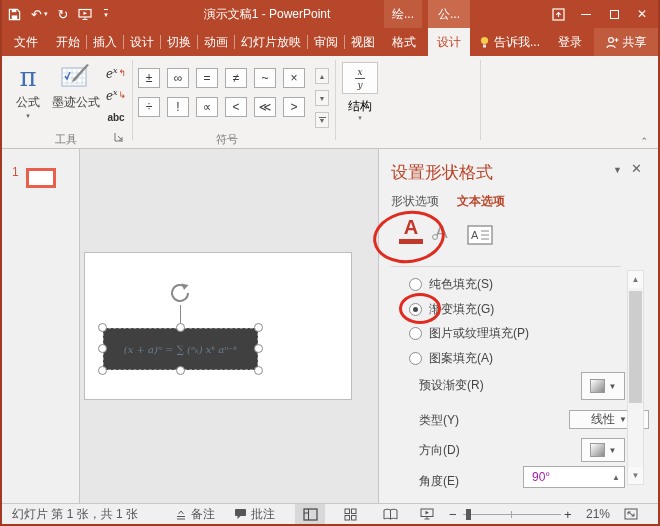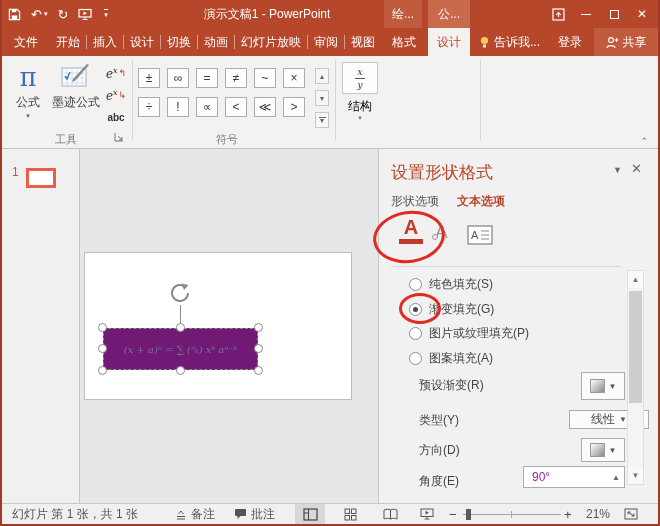--- a/index.html
+++ b/index.html
@@ -69,21 +69,21 @@
 
   
   .main { position:relative; height:354px; display:flex; background:#E9E9E9; }
   .thumbs { position:relative; width:78px; background:#F0F0F0; border-right:1px solid #C6C6C6; }
   .thumbnum { position:absolute; left:10px; top:16px; font-size:12px; color:#C8553C; }
   .thumbbox { position:absolute; left:24px; top:19px; width:30px; height:20px; background:#fff;
               border:3px solid #E8604C; }
   .canvas { position:relative; width:298px; background:#E7E7E7; }
   .slide { position:absolute; left:4px; top:103px; width:268px; height:148px; background:#fff;
            border:1px solid #BDBDBD; }
-  .eqbox { position:absolute; left:23px; top:179px; width:155px; height:42px; background:#701a75;
+  .eqbox { position:absolute; left:23px; top:179px; width:155px; height:42px; background:#404040;
            border:1px dashed #8E8E8E; display:flex; align-items:center; justify-content:center; }
   .eqtext { font-family:"DejaVu Serif", serif; font-style:italic; font-size:10px;
             color:rgba(125,145,170,0.75); white-space:nowrap; }
   .handle { position:absolute; width:9px; height:9px; border-radius:50%; background:#fff;
             border:1.5px solid #8A8A8A; }
   .rotstem { position:absolute; left:100px; top:156px; width:1px; height:23px; background:#8A8A8A; }
   .rothandle { position:absolute; left:88px; top:132px; }
   .panel { position:relative; width:280px; background:#F2F1F2; border-left:1px solid #C6C6C6;
            color:#444; }
   .ptitle { position:absolute; left:12px; top:12px; font-size:17px; color:#B7472A; }

